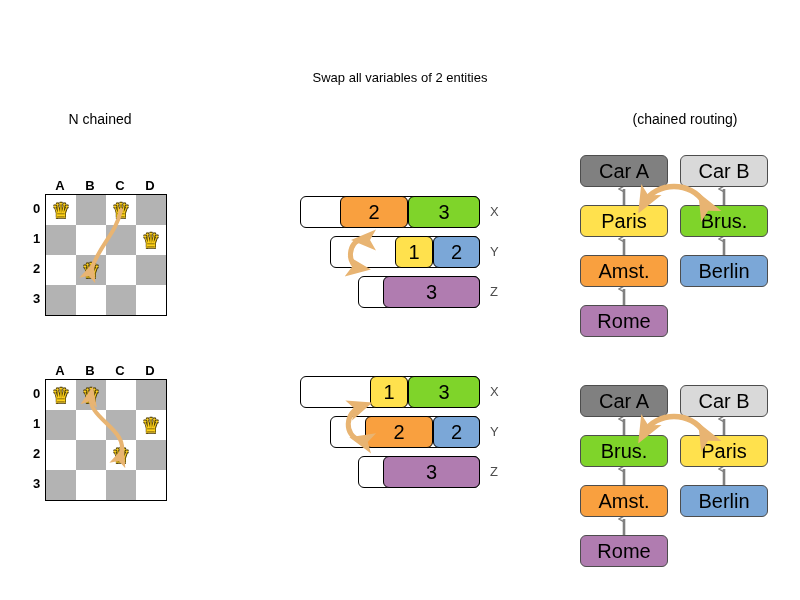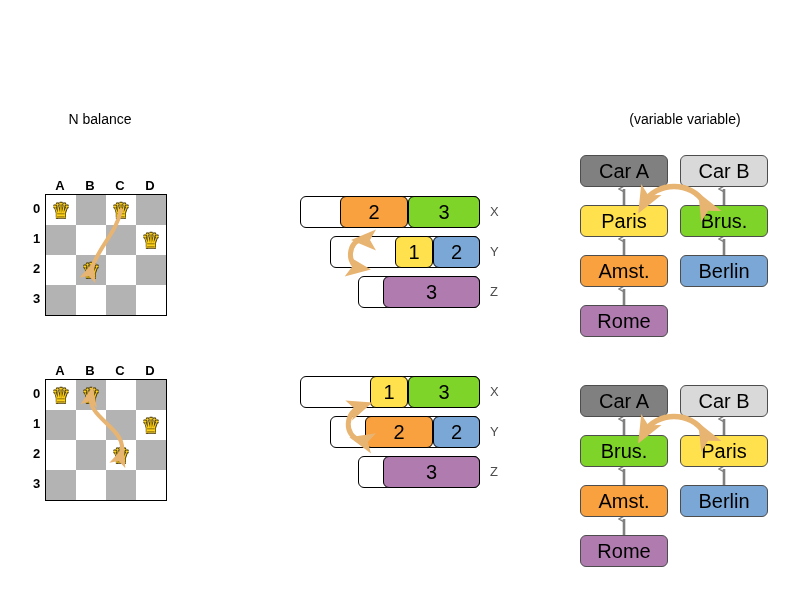--- a/index.html
+++ b/index.html
@@ -96,24 +96,25 @@
     font-size:20px;line-height:20px;color:#000;
   }
   .vrp-svg{position:absolute;left:0;top:0;width:210px;height:200px;
     overflow:visible;pointer-events:none;}
 </style>
 </head>
 <body>
 
 <div class="page">
 
-
-  <div class="col-head" id="head-nqueens">N balance</div>
+  <div id="subtitle">Swap all variables of 2 entities</div>
+
+  <div class="col-head" id="head-nqueens">N chained</div>
   <div class="col-head" id="head-vrp">
-    <div>(variable variable)</div>
+    <div>(chained routing)</div>
   </div>
 
   <div class="board-wrap" id="board-top">
       <div class="file-row">
         <div class="file-lab" style="left: 0px;">A</div>
         <div class="file-lab" style="left: 30px;">B</div>
         <div class="file-lab" style="left: 60px;">C</div>
         <div class="file-lab" style="left: 90px;">D</div>
       </div>
       <div class="rank-col">

